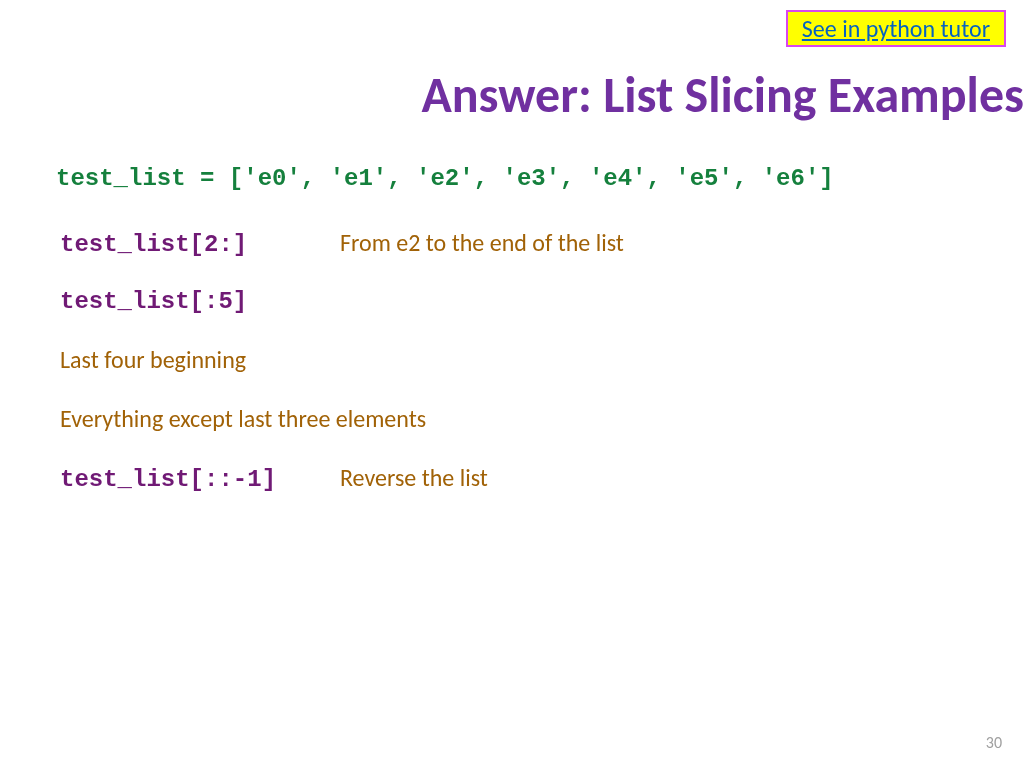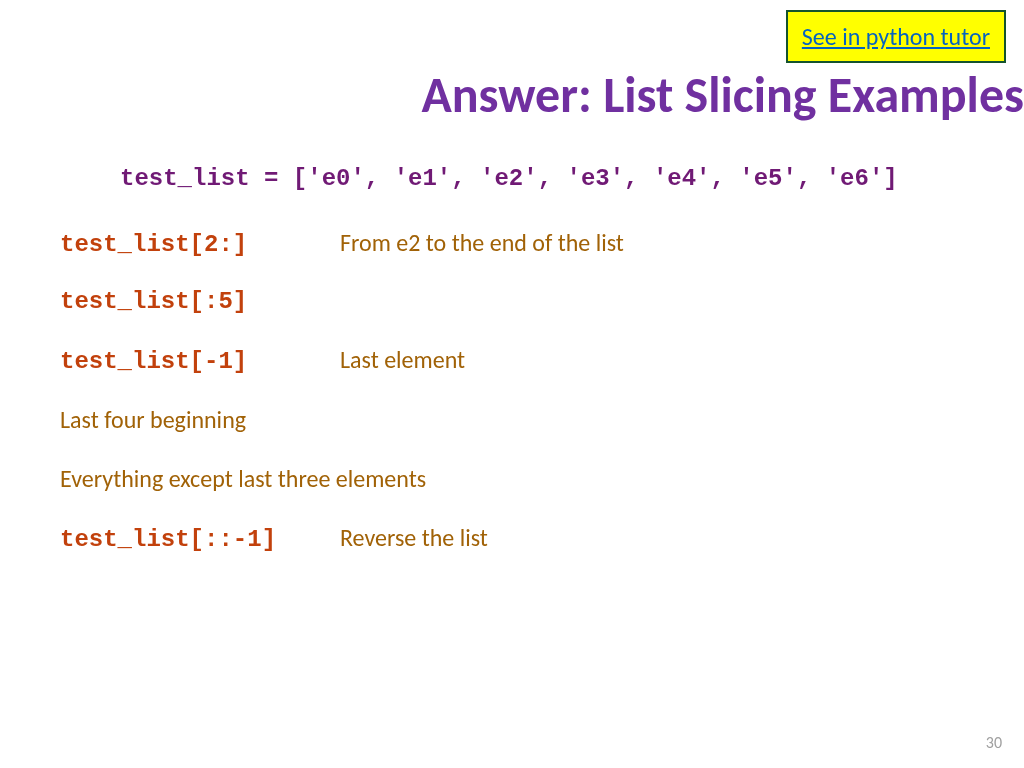--- a/index.html
+++ b/index.html
@@ -10,56 +10,56 @@
     background: #ffffff;
     font-family: Calibri, "Segoe UI", Arial, sans-serif;
     overflow: hidden;
     position: relative;
   }
   .link-box {
     position: absolute;
     top: 10px;
     right: 18px;
     background: #ffff00;
-    border: 2px solid #14532d;
-    padding: 10px 14px;
+    border: 2px solid #d946ef;
+    padding: 2px 14px;
   }
   .link-box a {
     color: #0563c1;
     text-decoration: underline;
     font-size: 24px;
   }
   .title {
     text-align: right;
     color: #7030a0;
     font-weight: bold;
     font-size: 50px;
     margin-top: 64px;
     margin-bottom: 40px;
   }
   .code-def {
     font-family: "Courier New", monospace;
     font-weight: bold;
     font-size: 24px;
-    color: #701a75;
-    margin-left: 120px;
+    color: #15803d;
+    margin-left: 56px;
     margin-bottom: 36px;
   }
   .rows {
     margin-left: 60px;
   }
   .row {
     display: flex;
     align-items: baseline;
     margin-bottom: 30px;
   }
   .expr {
     font-family: "Courier New", monospace;
     font-weight: bold;
-    color: #c2410c;
+    color: #701a75;
     font-size: 24px;
     width: 280px;
     flex-shrink: 0;
   }
   .desc {
     font-size: 24px;
     color: #a16207;
   }
   .page-num {
     position: absolute;
@@ -83,24 +83,20 @@
 
 <div class="rows">
   <div class="row">
     <span class="expr">test_list[2:]</span>
     <span class="desc">From e2 to the end of the list</span>
   </div>
   <div class="row">
     <span class="expr">test_list[:5]</span>
   </div>
   <div class="row">
-    <span class="expr">test_list[-1]</span>
-    <span class="desc">Last element</span>
-  </div>
-  <div class="row">
     <span class="desc">Last four beginning</span>
   </div>
   <div class="row">
     <span class="desc">Everything except last three elements</span>
   </div>
   <div class="row">
     <span class="expr">test_list[::-1]</span>
     <span class="desc">Reverse the list</span>
   </div>
 </div>

